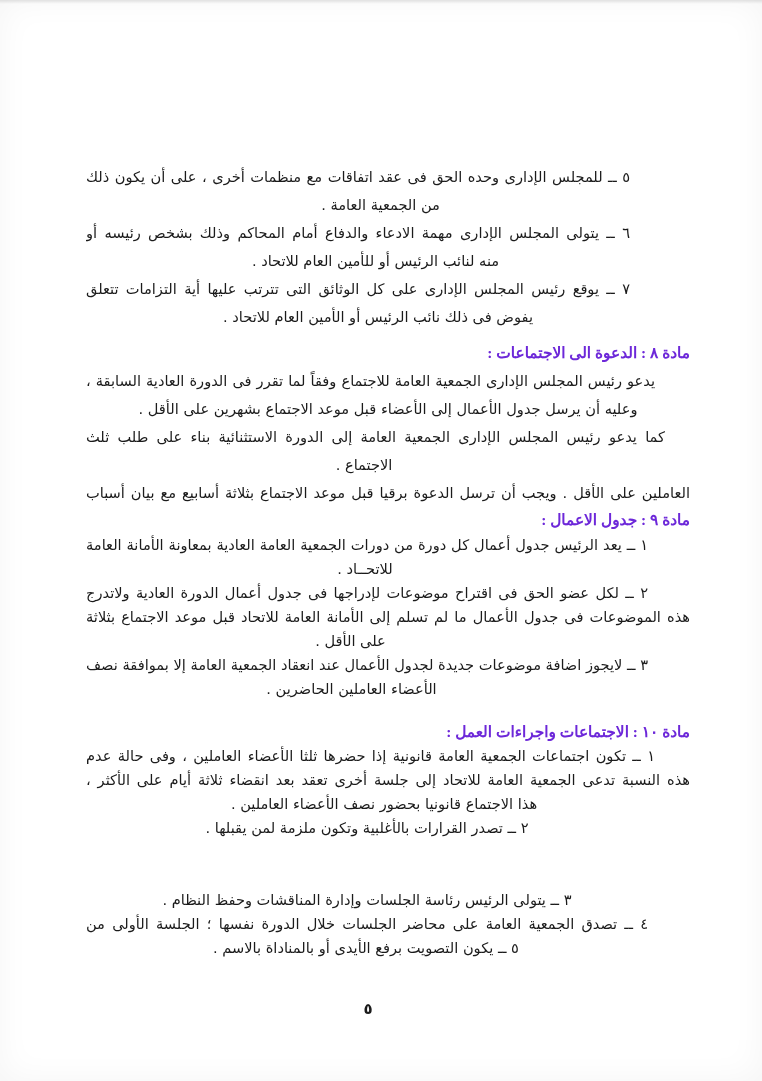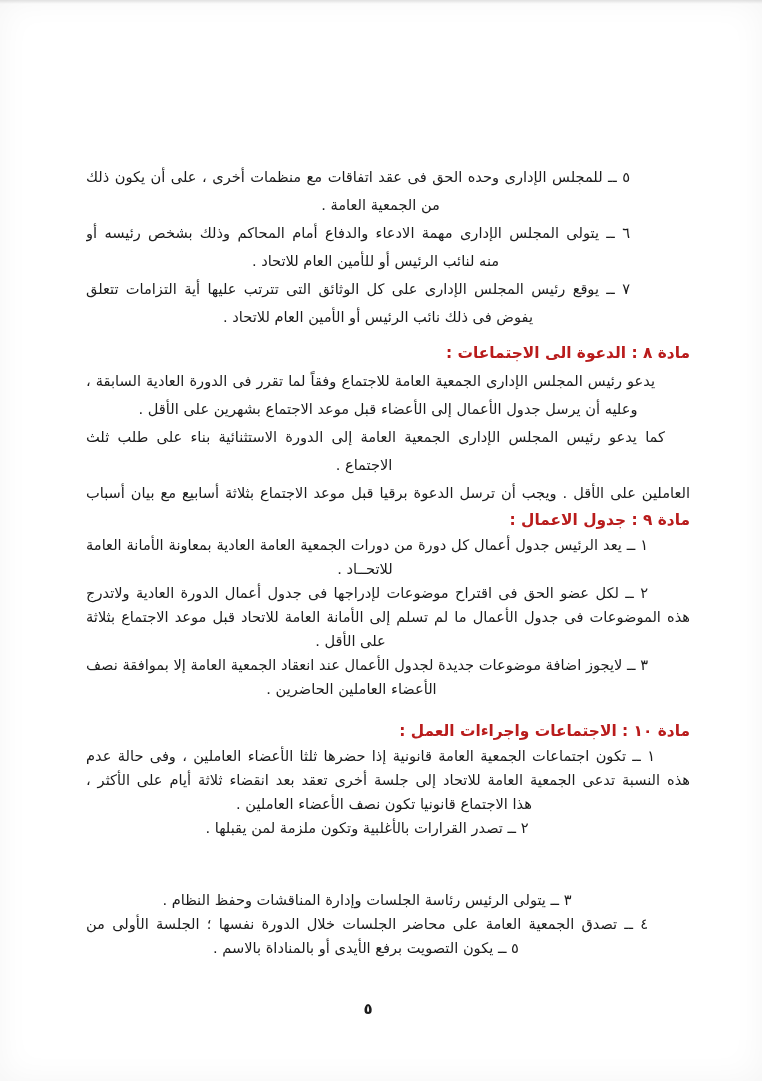--- a/index.html
+++ b/index.html
@@ -33,21 +33,22 @@
   .line.fill{
     text-align:justify;
     text-align-last:justify;
     -moz-text-align-last:justify;
   }
   .heading{
     font-weight:bold;
     font-size:15.4px;
     height:28px;line-height:28px;
     text-align:right;
-    color:#b91c1c;
+    color:#6d28d9;
+    font-family:Liberation Serif, serif;
   }
   
   [data-block="article-9-body"] .line,
   [data-block="article-10-body"] .line{height:24px;line-height:24px;}
   [data-block="article-8-heading"]{margin-top:8px;}
   [data-block="article-9-heading"]{height:26px;line-height:26px;}
   [data-block="article-10-heading"]{margin-top:18px;height:25px;line-height:25px;}
   .page-number{
     position:absolute;top:1000px;left:0;right:0;
     text-align:center;
@@ -84,21 +85,21 @@
         <div class="line fill" style="padding-right: 42px;">٢ ــ لكل عضو الحق فى اقتراح موضوعات لإدراجها فى جدول أعمال الدورة العادية ولاتدرج</div>
         <div class="line fill">هذه الموضوعات فى جدول الأعمال ما لم تسلم إلى الأمانة العامة للاتحاد قبل موعد الاجتماع بثلاثة أسابيع</div>
         <div class="line" style="padding-right: 75px;">على الأقل .</div>
         <div class="line fill" style="padding-right: 42px;">٣ ــ لايجوز اضافة موضوعات جديدة لجدول الأعمال عند انعقاد الجمعية العامة إلا بموافقة نصف</div>
         <div class="line" style="padding-right: 73px;">الأعضاء العاملين الحاضرين .</div>
       </div>
       <div class="heading" data-block="article-10-heading">مادة ١٠ : الاجتماعات واجراءات العمل :</div>
       <div class="para" data-block="article-10-body">
         <div class="line fill" style="padding-right: 35px;">١ ــ تكون اجتماعات الجمعية العامة قانونية إذا حضرها ثلثا الأعضاء العاملين ، وفى حالة عدم توفر</div>
         <div class="line fill">هذه النسبة تدعى الجمعية العامة للاتحاد إلى جلسة أخرى تعقد بعد انقضاء ثلاثة أيام على الأكثر ، ويكون</div>
-        <div class="line" style="padding-right: 8px;">هذا الاجتماع قانونيا تكون نصف الأعضاء العاملين .</div>
+        <div class="line" style="padding-right: 8px;">هذا الاجتماع قانونيا بحضور نصف الأعضاء العاملين .</div>
         <div class="line" style="padding-right: 42px;">٢ ــ تصدر القرارات بالأغلبية وتكون ملزمة لمن يقبلها .</div>
         <div class="line" style="padding-right: 42px; margin-top: 48px;">٣ ــ يتولى الرئيس رئاسة الجلسات وإدارة المناقشات وحفظ النظام .</div>
         <div class="line fill" style="padding-right: 42px;">٤ ــ تصدق الجمعية العامة على محاضر الجلسات خلال الدورة نفسها ؛ الجلسة الأولى من الدورة التالية .</div>
         <div class="line" style="padding-right: 44px;">٥ ــ يكون التصويت برفع الأيدى أو بالمناداة بالاسم .</div>
       </div>
     </div>
   <div class="page-number">٥</div>
 </div>
 
 </body></html>

